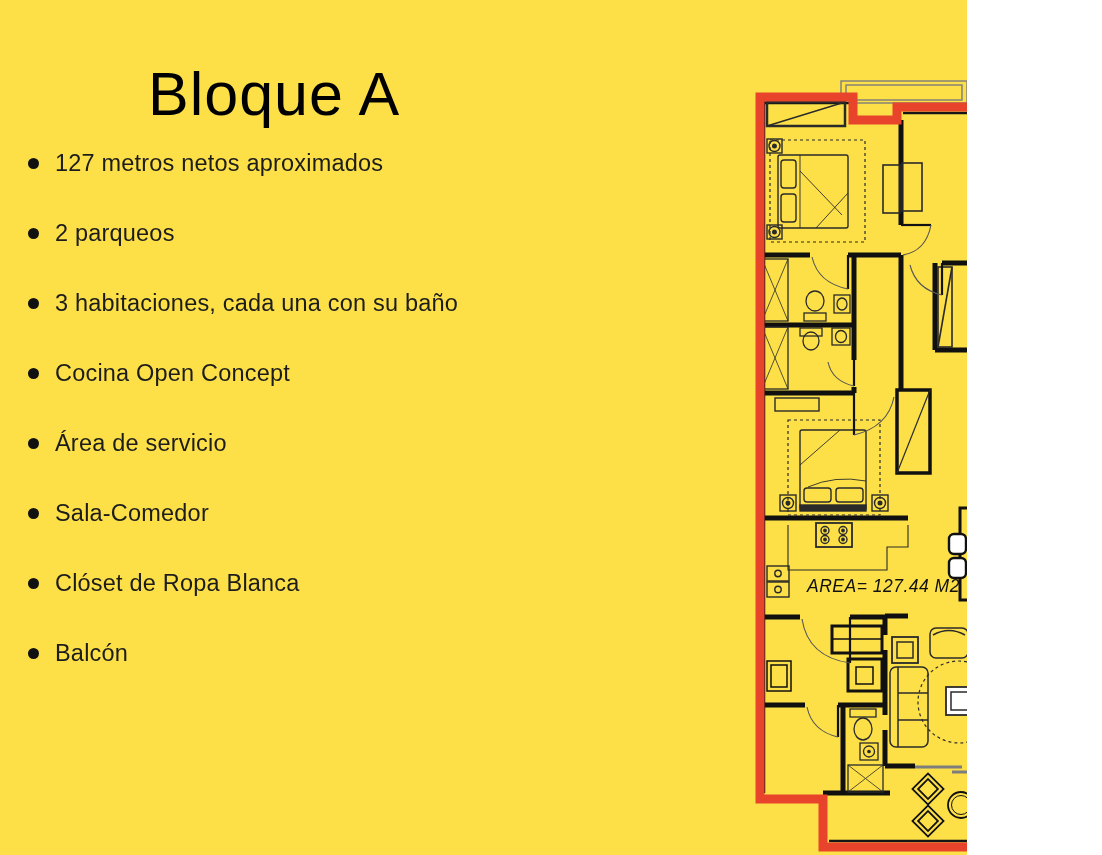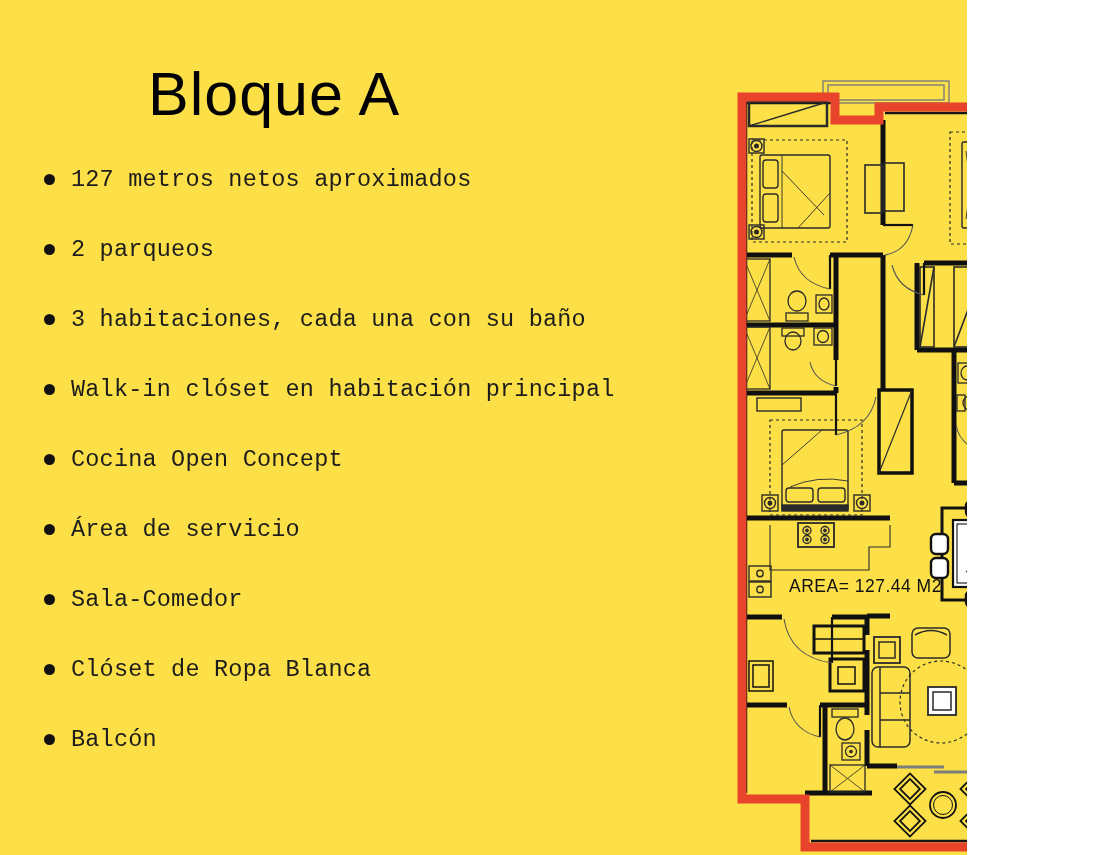--- a/index.html
+++ b/index.html
@@ -1,39 +1,38 @@
 <!DOCTYPE html>
 <html><head>
 <meta charset="utf-8">
 <style>
   html,body{margin:0;padding:0;background:#fff;}
   .page{position:relative;width:933px;height:855px;background:#fde047;overflow:hidden;
         font-family:"Liberation Sans",sans-serif;color:#141414;padding-left:34px;}
   .title{position:absolute;left:148px;top:18px;font-size:61px;font-weight:400;
          letter-spacing:1px;color:#000;}
-  ul.features{position:absolute;left:28px;top:147px;margin:16px;padding:0;list-style:none;font-family:Liberation Mono, monospace;}
+  ul.features{position:absolute;left:28px;top:147px;margin:0;padding:0;list-style:none;}
   ul.features li{position:relative;margin:0 0 37px 0;line-height:33px;font-size:23.5px;
                  letter-spacing:.2px;color:#1c1c1c;padding-left:27px;white-space:nowrap;}
   ul.features li::before{content:"";position:absolute;left:0;top:11px;width:11px;height:11px;
                  border-radius:50%;background:#111;}
-  .plan{position:absolute;left:672px;top:75px;width:412px;height:780px;}
+  .plan{position:absolute;left:690px;top:75px;width:412px;height:780px;font-style:italic;}
   svg{display:block;}
 </style>
 </head>
 <body>
 
 <div class="page">
 
   <h1 class="title">Bloque A</h1>
 
   <ul class="features">
       <li>127 metros netos aproximados</li>
       <li>2 parqueos</li>
       <li>3 habitaciones, cada una con su baño</li>
-      <li>Walk-in clóset en habitación principal</li>
       <li>Cocina Open Concept</li>
       <li>Área de servicio</li>
       <li>Sala-Comedor</li>
       <li>Clóset de Ropa Blanca</li>
       <li>Balcón</li>
     </ul>
 
   <div class="plan">
   <svg width="412" height="780" viewBox="0 0 412 780">
 

